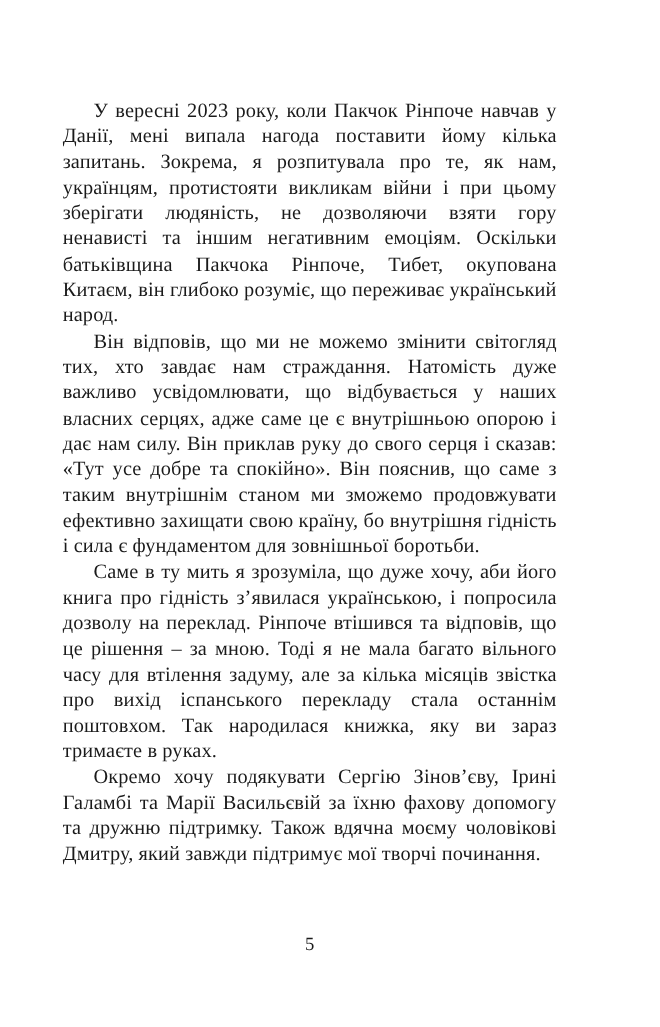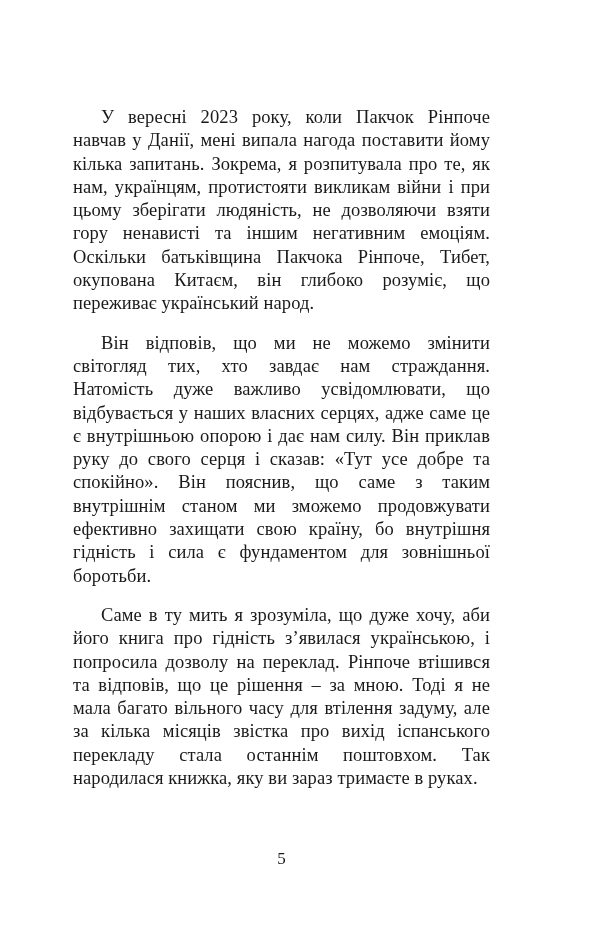--- a/index.html
+++ b/index.html
@@ -24,21 +24,21 @@
     left: 57px;
     top: 90px;
     width: 449px;
     color: #1a1a1a;
     font-size: 18.5px;
     line-height: 23.3px;
     text-align: justify;
     letter-spacing: 0.1px;
   }
   .text-block p {
-    margin: 16px;
+    margin: 0;
     padding: 0;
     text-indent: 28px;
   }
   .page-number {
     position: absolute;
     left: 57px;
     width: 449px;
     top: 849px;
     text-align: center;
     color: #1a1a1a;
@@ -47,15 +47,16 @@
   }
 </style>
 </head>
 <body>
 
 <div class="page">
   <div class="text-block">
     <p>У вересні 2023 року, коли Пакчок Рінпоче навчав у Данії, мені випала нагода поставити йому кілька запитань. Зокрема, я розпитувала про те, як нам, українцям, протистояти викликам війни і при цьому зберігати людяність, не дозволяючи взяти гору ненависті та іншим негативним емоціям. Оскільки батьківщина Пакчока Рінпоче, Тибет, окупована Китаєм, він глибоко розуміє, що переживає український народ.</p>
     <p>Він відповів, що ми не можемо змінити світогляд тих, хто завдає нам страждання. Натомість дуже важливо усвідомлювати, що відбувається у наших власних серцях, адже саме це є внутрішньою опорою і дає нам силу. Він приклав руку до свого серця і сказав: «Тут усе добре та спокійно». Він пояснив, що саме з таким внутрішнім станом ми зможемо продовжувати ефективно захищати свою країну, бо внутрішня гідність і сила є фундаментом для зовнішньої боротьби.</p>
     <p>Саме в ту мить я зрозуміла, що дуже хочу, аби його книга про гідність з’явилася українською, і попросила дозволу на переклад. Рінпоче втішився та відповів, що це рішення – за мною. Тоді я не мала багато вільного часу для втілення задуму, але за кілька місяців звістка про вихід іспанського перекладу стала останнім поштовхом. Так народилася книжка, яку ви зараз тримаєте в руках.</p>
+    <p>Окремо хочу подякувати Сергію Зінов’єву, Ірині Галамбі та Марії Васильєвій за їхню фахову допомогу та дружню підтримку. Також вдячна моєму чоловікові Дмитру, який завжди підтримує мої творчі починання.</p>
   </div>
   <div class="page-number">5</div>
 </div>
 
 </body></html>

